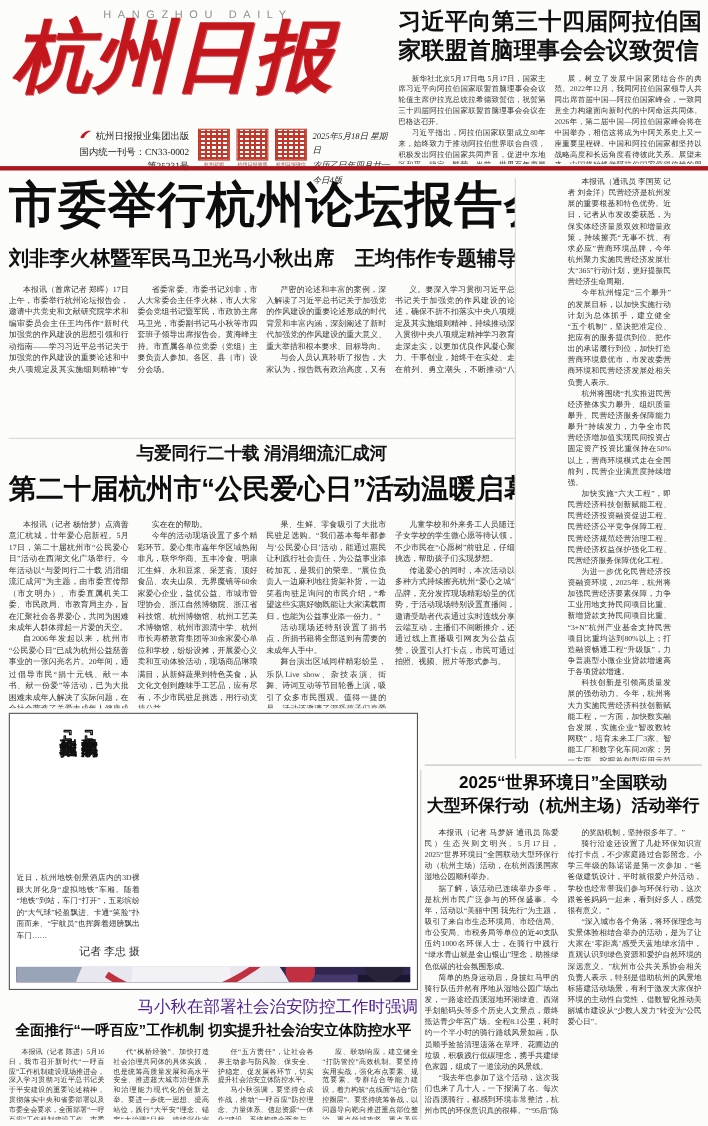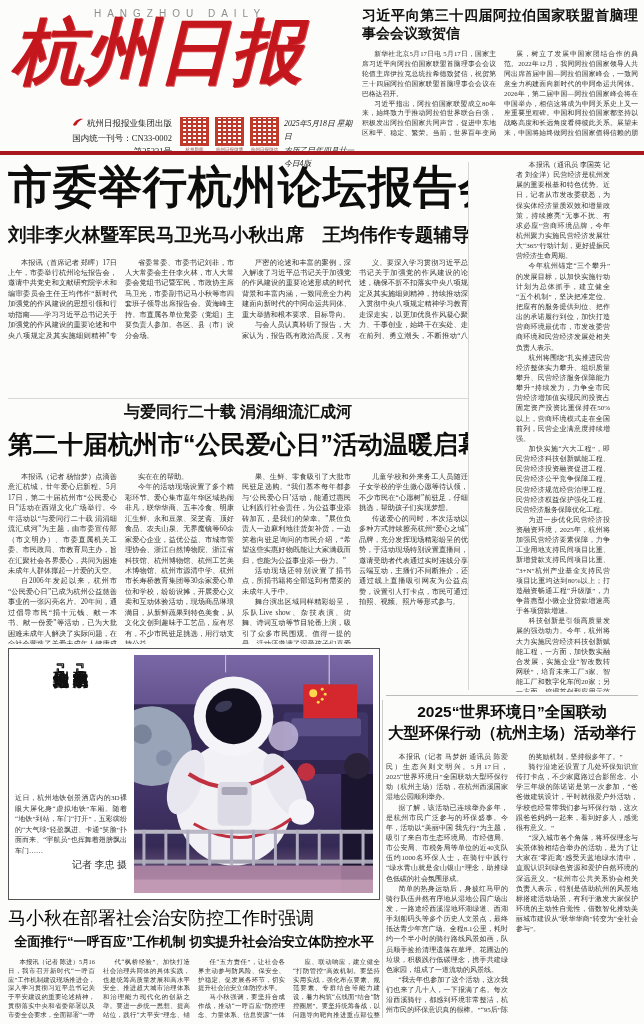--- a/index.html
+++ b/index.html
@@ -19,21 +19,21 @@
   .qr-row{position:absolute;top:117px;left:180px;display:flex;gap:6px;}
   .qr{width:27px;height:27px;border:1px solid #c0392b;
       background:
         repeating-linear-gradient(0deg,#c0392b 0 2px,rgba(255,255,255,0) 2px 4px),
         repeating-linear-gradient(90deg,#c0392b 0 2px,#fff 2px 5px);}
   .qr-label{width:29px;text-align:center;font-size:4.5px;color:#8a4a46;margin-top:1px;letter-spacing:0;}
   .mh-date{position:absolute;top:117px;left:284px;width:76px;font-size:7.8px;line-height:1.7;color:#222;font-style:italic;}
   .red-rule{position:absolute;left:0;top:151px;width:644px;height:4px;background:#a8181e;}
   
   .tr-art{position:absolute;left:362px;top:6px;width:276px;height:143px;overflow:hidden;}
-  .tr-art h1{margin:0 0 7px 0;font-family:"Liberation Sans",sans-serif;font-size:14px;line-height:1.3;
+  .tr-art h1{margin:0 0 7px 0;font-family:"Liberation Sans",sans-serif;font-size:21px;line-height:1.3;
              color:#111;text-align:justify;}
   .cols{display:flex;gap:8px;}
   .col{flex:1;overflow:hidden;text-align:justify;}
   .tr-art .col{font-size:6.8px;line-height:1.45;height:88px;color:#333;}
   .bodytext p{margin:0;text-indent:1.8em;}
   
   .shiwei{position:absolute;left:8px;top:160px;width:460px;height:236px;overflow:hidden;}
   .shiwei h1{margin:2px 0 9px 0;text-align:center;font-family:"Liberation Sans",sans-serif;
              font-size:44px;line-height:1.15;color:#0d0d0d;letter-spacing:1px;white-space:nowrap;}
   .shiwei h2{margin:0 0 11px 0;text-align:center;font-size:18.5px;font-weight:bold;color:#111;white-space:nowrap;}
@@ -48,37 +48,37 @@
   
   .vline{position:absolute;width:1px;background:#d8d8d2;}
   .minying{position:absolute;left:472px;top:160px;width:168px;height:532px;display:flex;gap:6px;overflow:hidden;margin-left:44px;}
   .minying-body{width:94px;font-size:7px;line-height:1.45;text-align:justify;color:#333;overflow:hidden;}
   .minying-heads{flex:1;writing-mode:vertical-rl;display:flex;}
   .minying-kicker{font-size:16.5px;font-weight:bold;color:#111;letter-spacing:2px;margin-left:4px;}
   .minying-h1{font-family:"Liberation Sans",sans-serif;font-size:30px;font-weight:bold;color:#0d0d0d;
               letter-spacing:2px;line-height:1.15;}
   
   .photobox{position:absolute;left:8px;top:648px;width:372px;height:252px;border:1px solid #555;
-            background:#fff;box-sizing:border-box;padding:6px;display:flex;gap:7px;}
+            background:#fff;box-sizing:border-box;padding:6px;display:flex;gap:7px;flex-direction:column;}
   .pb-left{width:112px;display:flex;flex-direction:column;}
   .pb-title{height:128px;writing-mode:vertical-rl;font-family:"Liberation Sans",sans-serif;
             font-weight:bold;font-size:15.5px;color:#111;line-height:1.25;margin:4px auto 6px auto;}
   .pb-cap{font-size:7px;line-height:1.5;text-align:justify;color:#333;overflow:hidden;}
   .pb-credit{text-align:right;font-size:10px;color:#333;margin-top:2px;}
   .pb-photo{flex:1;position:relative;overflow:hidden;background:#40325e;}
   .pb-photo svg{width:100%;height:100%;display:block;}
   
   .env{position:absolute;left:386px;top:700px;width:252px;height:318px;overflow:hidden;}
   .env h1{margin:2px 0 8px 0;text-align:center;font-family:"Liberation Sans",sans-serif;
           font-size:15.5px;line-height:1.35;color:#0d0d0d;}
   .env .col{font-size:7px;line-height:1.45;height:262px;color:#333;}
   .hline{position:absolute;height:1px;background:#bbb;}
   
   .fk{position:absolute;left:8px;top:906px;width:372px;height:112px;overflow:hidden;}
-  .fk .kicker{margin:0 0 3px 0;text-align:left;font-size:18px;color:#000000;}
+  .fk .kicker{margin:0 0 3px 0;text-align:right;font-size:15px;color:#4c1d95;}
   .fk h1{margin:0 0 7px 0;text-align:center;font-family:"Liberation Sans",sans-serif;
          font-size:13.2px;color:#0d0d0d;white-space:nowrap;}
   .fk .col{font-size:6.4px;line-height:1.38;height:66px;color:#333;}
 </style>
 </head>
 <body>
 
 <div class="paper">
 
   <div class="mh-en">HANGZHOU DAILY</div>
@@ -133,21 +133,21 @@
     <h2>刘非李火林暨军民马卫光马小秋出席　王均伟作专题辅导报告</h2>
     <div class="cols">
       <div class="col bodytext">
           <p>本报讯（首席记者 郑晖）17日上午，市委举行杭州论坛报告会，邀请中共党史和文献研究院学术和编审委员会主任王均伟作“新时代加强党的作风建设的思想引领和行动指南——学习习近平总书记关于加强党的作风建设的重要论述和中央八项规定及其实施细则精神”专题辅导报告。</p>
         </div>
       <div class="col bodytext">
           <p>省委常委、市委书记刘非，市人大常委会主任李火林，市人大常委会党组书记暨军民，市政协主席马卫光，市委副书记马小秋等市四套班子领导出席报告会。黄海峰主持。市直属各单位党委（党组）主要负责人参加。各区、县（市）设分会场。</p>
           <p>报告中，王均伟用深厚的理论、</p>
         </div>
       <div class="col bodytext">
-          <p>严密的论述和丰富的案例，深入解读了习近平总书记关于加强党的作风建设的重要论述形成的时代背景和丰富内涵，一致同意全力构建面向新时代的中阿命运共同体、重大举措和根本要求、目标导向。</p>
+          <p>严密的论述和丰富的案例，深入解读了习近平总书记关于加强党的作风建设的重要论述形成的时代背景和丰富内涵，深刻阐述了新时代加强党的作风建设的重大意义、重大举措和根本要求、目标导向。</p>
           <p>与会人员认真聆听了报告，大家认为，报告既有政治高度，又有理论深度，具有很强的指导意</p>
         </div>
       <div class="col bodytext">
           <p>义。要深入学习贯彻习近平总书记关于加强党的作风建设的论述，确保不折不扣落实中央八项规定及其实施细则精神，持续推动深入贯彻中央八项规定精神学习教育走深走实，以更加优良作风凝心聚力、干事创业，始终干在实处、走在前列、勇立潮头，不断推动“八八战略”杭州实践走深走实。</p>
         </div>
     </div>
   </div>
 
   <div class="divider" style="top:398px;"></div>
 
@@ -274,21 +274,21 @@
     <div class="cols">
       <div class="col bodytext">
           <p>本报讯（记者 马梦妍 通讯员 陈爱民）生态兴则文明兴。5月17日，2025“世界环境日”全国联动大型环保行动（杭州主场）活动，在杭州西溪国家湿地公园顺利举办。</p>
           <p>据了解，该活动已连续举办多年，是杭州市民广泛参与的环保盛事。今年，活动以“美丽中国 我先行”为主题，吸引了来自市生态环境局、市经信局、市公安局、市税务局等单位的近40支队伍约1000名环保人士，在骑行中践行“绿水青山就是金山银山”理念，助推绿色低碳的社会氛围形成。</p>
           <p>简单的热身运动后，身披红马甲的骑行队伍井然有序地从湿地公园广场出发，一路途经西溪湿地环湖绿道、西湖手划船码头等多个历史人文景点，最终抵达青少年宫广场。全程8.1公里，耗时约一个半小时的骑行路线风景如画，队员顺手捡拾清理遗落在草坪、花圃边的垃圾，积极践行低碳理念，携手共建绿色家园，组成了一道流动的风景线。</p>
           <p>“我去年也参加了这个活动，这次我们也来了几十人，一下报满了名。每次沿西溪骑行，都感到环境非常整洁，杭州市民的环保意识真的很棒。”“95后”陈启禹是本次骑行团的领队，他告诉记者，平时集团经常鼓励员工参与各种环保公益活动和健步走活动，“比如我们有个每月走6000步就兑换一份小福利</p>
         </div>
       <div class="col bodytext">
           <p>的奖励机制，坚持很多年了。”</p>
           <p>骑行沿途还设置了几处环保知识宣传打卡点，不少家庭路过合影留念。小学三年级的陈诺诺是第一次参加，“爸爸做建筑设计，平时就很爱户外活动，学校也经常带我们参与环保行动，这次跟爸爸妈妈一起来，看到好多人，感觉很有意义。”</p>
-          <p>“深入城市各个角落，将环保理念与实景体验相结合举办的活动，是为了让大家在‘零距离’感受天蓝地绿水清中，直观认识到绿色资源和爱护自然环境的深远意义。”杭州市公共关系协会相关负责人表示，特别是借助杭州的风景地标搭建活动场景，有利于激发大家保护环境的主动性自觉性，借数智化推动美丽城市建设从“联华华商”转变为“全社会参与”。</p>
+          <p>“深入城市各个角落，将环保理念与实景体验相结合举办的活动，是为了让大家在‘零距离’感受天蓝地绿水清中，直观认识到绿色资源和爱护自然环境的深远意义。”杭州市公共关系协会相关负责人表示，特别是借助杭州的风景地标搭建活动场景，有利于激发大家保护环境的主动性自觉性，借数智化推动美丽城市建设从“少数人发力”转变为“公民爱心日”。</p>
         </div>
     </div>
   </div>
 
   <div class="fk">
     <div class="kicker">马小秋在部署社会治安防控工作时强调</div>
     <h1>全面推行“一呼百应”工作机制  切实提升社会治安立体防控水平</h1>
     <div class="cols">
       <div class="col bodytext">
           <p>本报讯（记者 陈进）5月16日，我市召开新时代“一呼百应”工作机制建设现场推进会，深入学习贯彻习近平总书记关于平安建设的重要论述精神，贯彻落实中央和省委部署以及市委全会要求，全面部署“一呼百应”工作机制建设工作。市委副书记、政法委书记马小秋出席并讲话。罗杰主持。</p>

